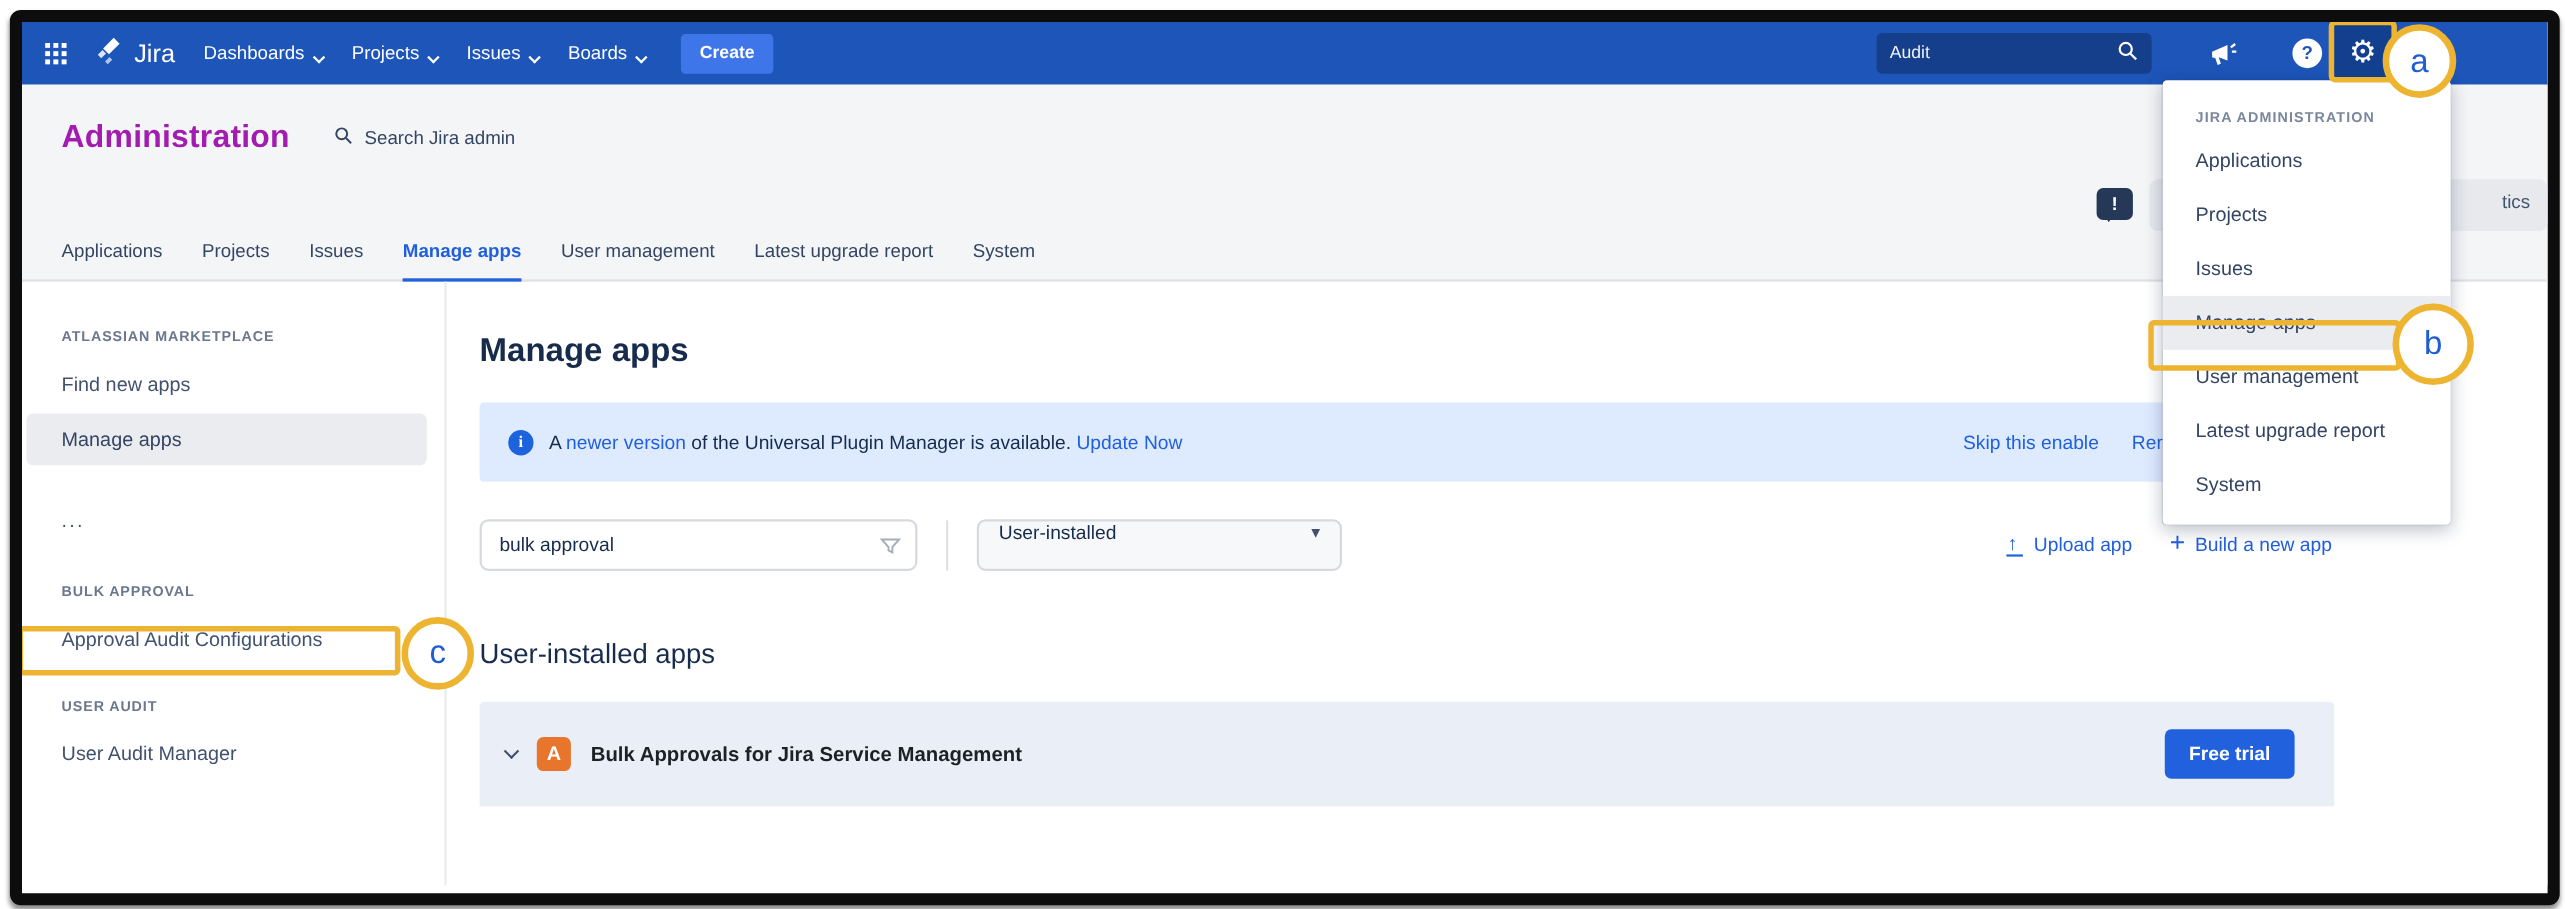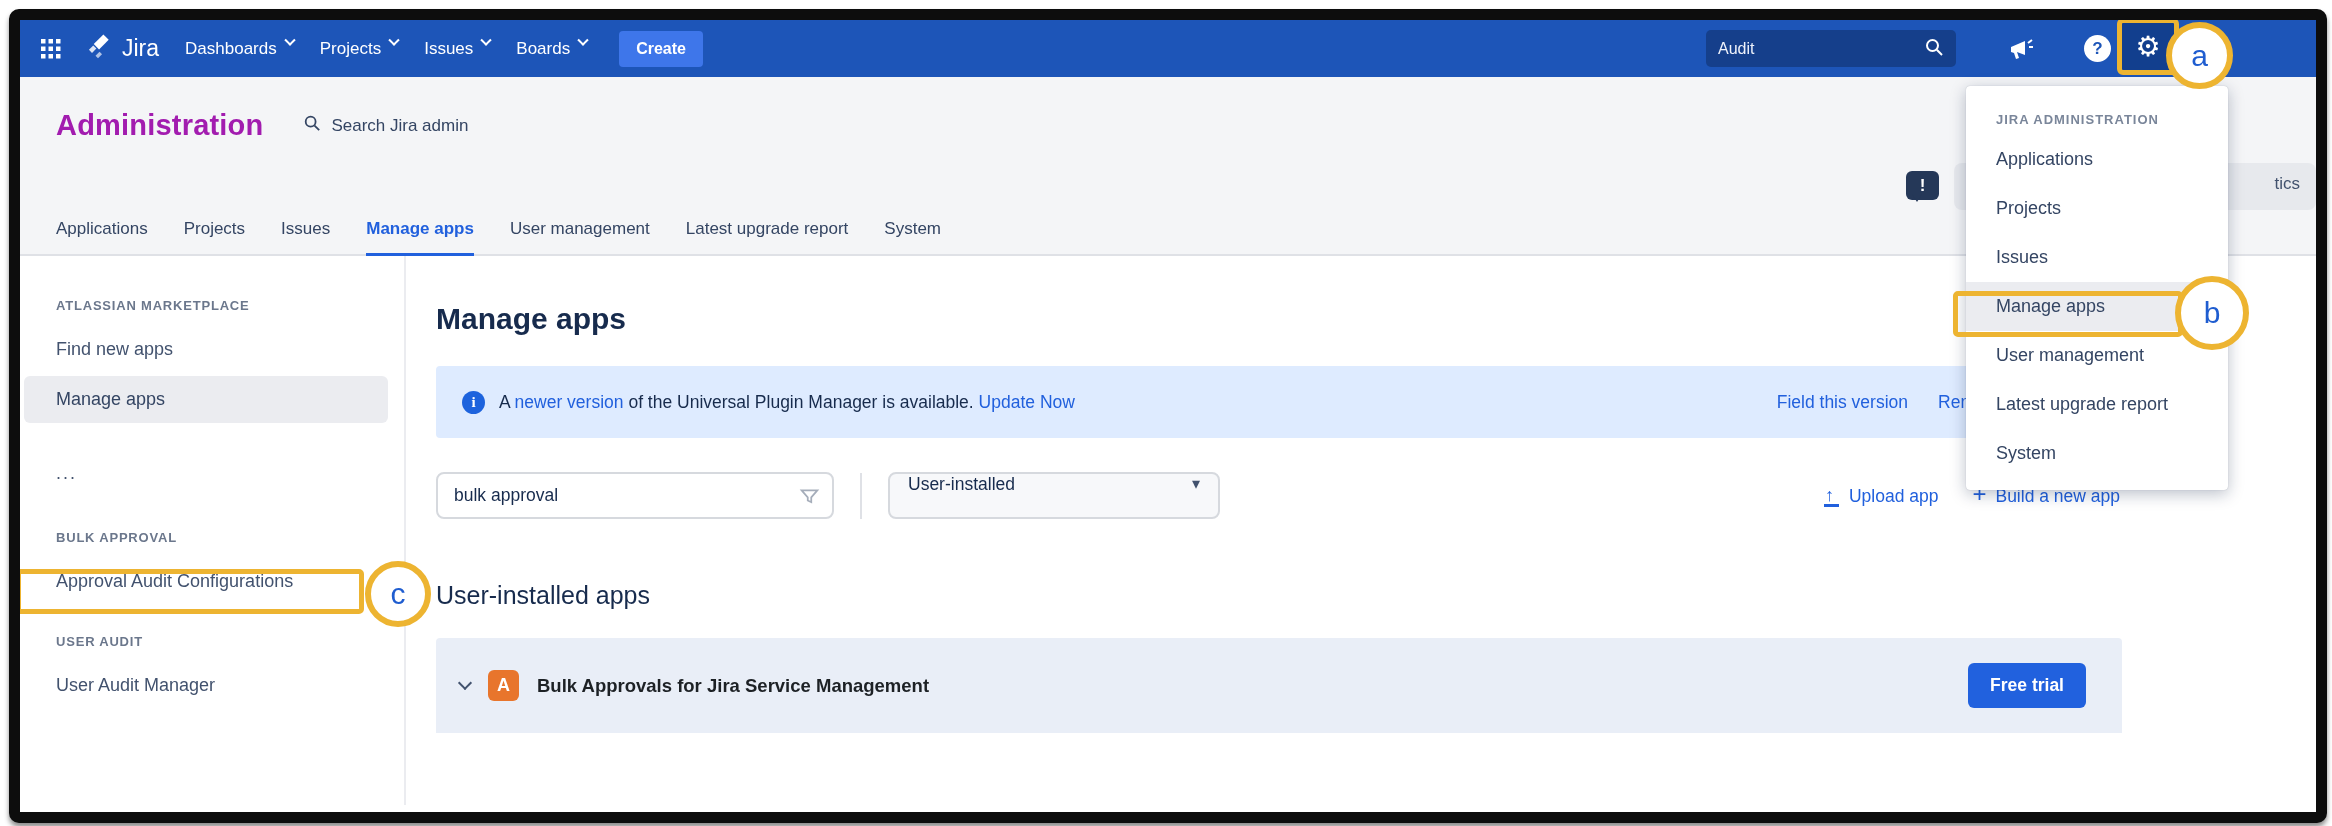--- a/index.html
+++ b/index.html
@@ -9,21 +9,21 @@
   
   .frame { position:absolute; left:9px; top:9px; width:2318px; height:814px;
            border:11px solid #0d0d0d; border-radius:10px; background:#ffffff; overflow:hidden;
            box-shadow:0 4px 5px rgba(0,0,0,.45); }
   .inner { position:relative; width:100%; height:100%; }
 
   
   .topnav { height:57px; background:#1d55b8; display:flex; align-items:center; padding:0 205px 0 21px; gap:26px; }
   .grid-icon svg { display:block; }
   .brand { display:flex; align-items:center; gap:8px; color:#fff; font-size:23px; font-weight:500; }
-  .nav-item { display:flex; align-items:flex-start; gap:9px; color:#ffffff; font-size:17px; font-weight:500; cursor:pointer; }
+  .nav-item { display:flex; align-items:flex-end; gap:9px; color:#ffffff; font-size:17px; font-weight:500; cursor:pointer; }
   .chev { width:8px; height:8px; border-right:2px solid currentColor; border-bottom:2px solid currentColor;
           transform:rotate(45deg) translate(-2px,-2px); display:inline-block; }
   .create-btn { background:#3e76ea; color:#fff; font-size:16px; font-weight:600; border:none;
                 padding:9px 17px; border-radius:4px; cursor:pointer; margin-left:6px; }
   .nav-spacer { flex:1; }
   .nav-search { width:250px; height:37px; background:rgba(9,30,66,0.38); border-radius:5px;
                 display:flex; align-items:center; padding:0 12px; color:#eef2fb; font-size:16px; }
   .nav-search .ph { flex:1; }
   .nav-ico { color:#fff; display:flex; align-items:center; justify-content:center; cursor:pointer; }
   .help-ico { width:27px; height:27px; border-radius:50%; background:#ffffff; color:#1d55b8;
@@ -98,21 +98,21 @@
   .row-chev { width:10px; height:10px; border-right:2.5px solid #42526e; border-bottom:2.5px solid #42526e;
               transform:rotate(45deg); margin-top:-6px; cursor:pointer; }
   .app-ico { width:31px; height:31px; border-radius:6px; background:#e8752c; color:#fff; font-weight:700;
              font-size:18px; display:flex; align-items:center; justify-content:center; }
   .app-name { font-size:18.5px; font-weight:700; color:#1d2125; }
   .app-row .spacer { flex:1; }
   .trial-btn { background:#2161de; color:#fff; font-size:17.5px; font-weight:700; border:none;
                border-radius:6px; padding:12px 22px; cursor:pointer; margin-right:12px; }
 
   
-  .dropdown { position:absolute; left:1946px; top:66px; width:262px; height:404px; background:#ffffff;
+  .dropdown { position:absolute; left:1946px; top:53px; width:262px; height:404px; background:#ffffff;
               border-radius:4px; box-shadow:0 4px 16px rgba(9,30,66,.28), 0 0 1px rgba(9,30,66,.3);
               z-index:50; padding-top:8px; }
   .dd-header { padding:18px 0 8px 30px; font-size:13px; font-weight:700; color:#7a869a; letter-spacing:1px; }
   .dd-item { height:49px; line-height:49px; padding-left:30px; font-size:18px; color:#344563; cursor:pointer; }
   .dd-item.hl { background:#ebecf0; }
 
   
   .ybox { position:absolute; border:5px solid #edb431; border-radius:5px; z-index:56; pointer-events:none; }
   .ybox-b { left:1933px; top:271px; width:230px; height:46px; }
   .ybox-c { left:-4px; top:549px; width:348px; height:45px; }
@@ -241,21 +241,21 @@
     </div>
 
     <div class="main">
       <div class="page-title">Manage apps</div>
 
       <div class="banner">
         <span class="info-ico">i</span>
         <span><span>A </span><a class="link">newer version</a><span> of the Universal Plugin Manager is available. </span><a class="link">Update Now</a></span>
         <span class="spacer"></span>
         <span class="right-links">
-          <a class="link">Field this version</a>
+          <a class="link">Skip this enable</a>
           <a class="link">Rem</a>
         </span>
       </div>
 
       <div class="filter-row">
         <span class="filter-input">
           <span class="val">bulk approval</span>
           <span class="funnel">
             <svg width="21" height="21" viewBox="0 0 24 24" fill="none" stroke="#a5adba" stroke-width="2">
               <path d="M3 5h18l-7 8v5.5l-4-2V13L3 5z"></path>

